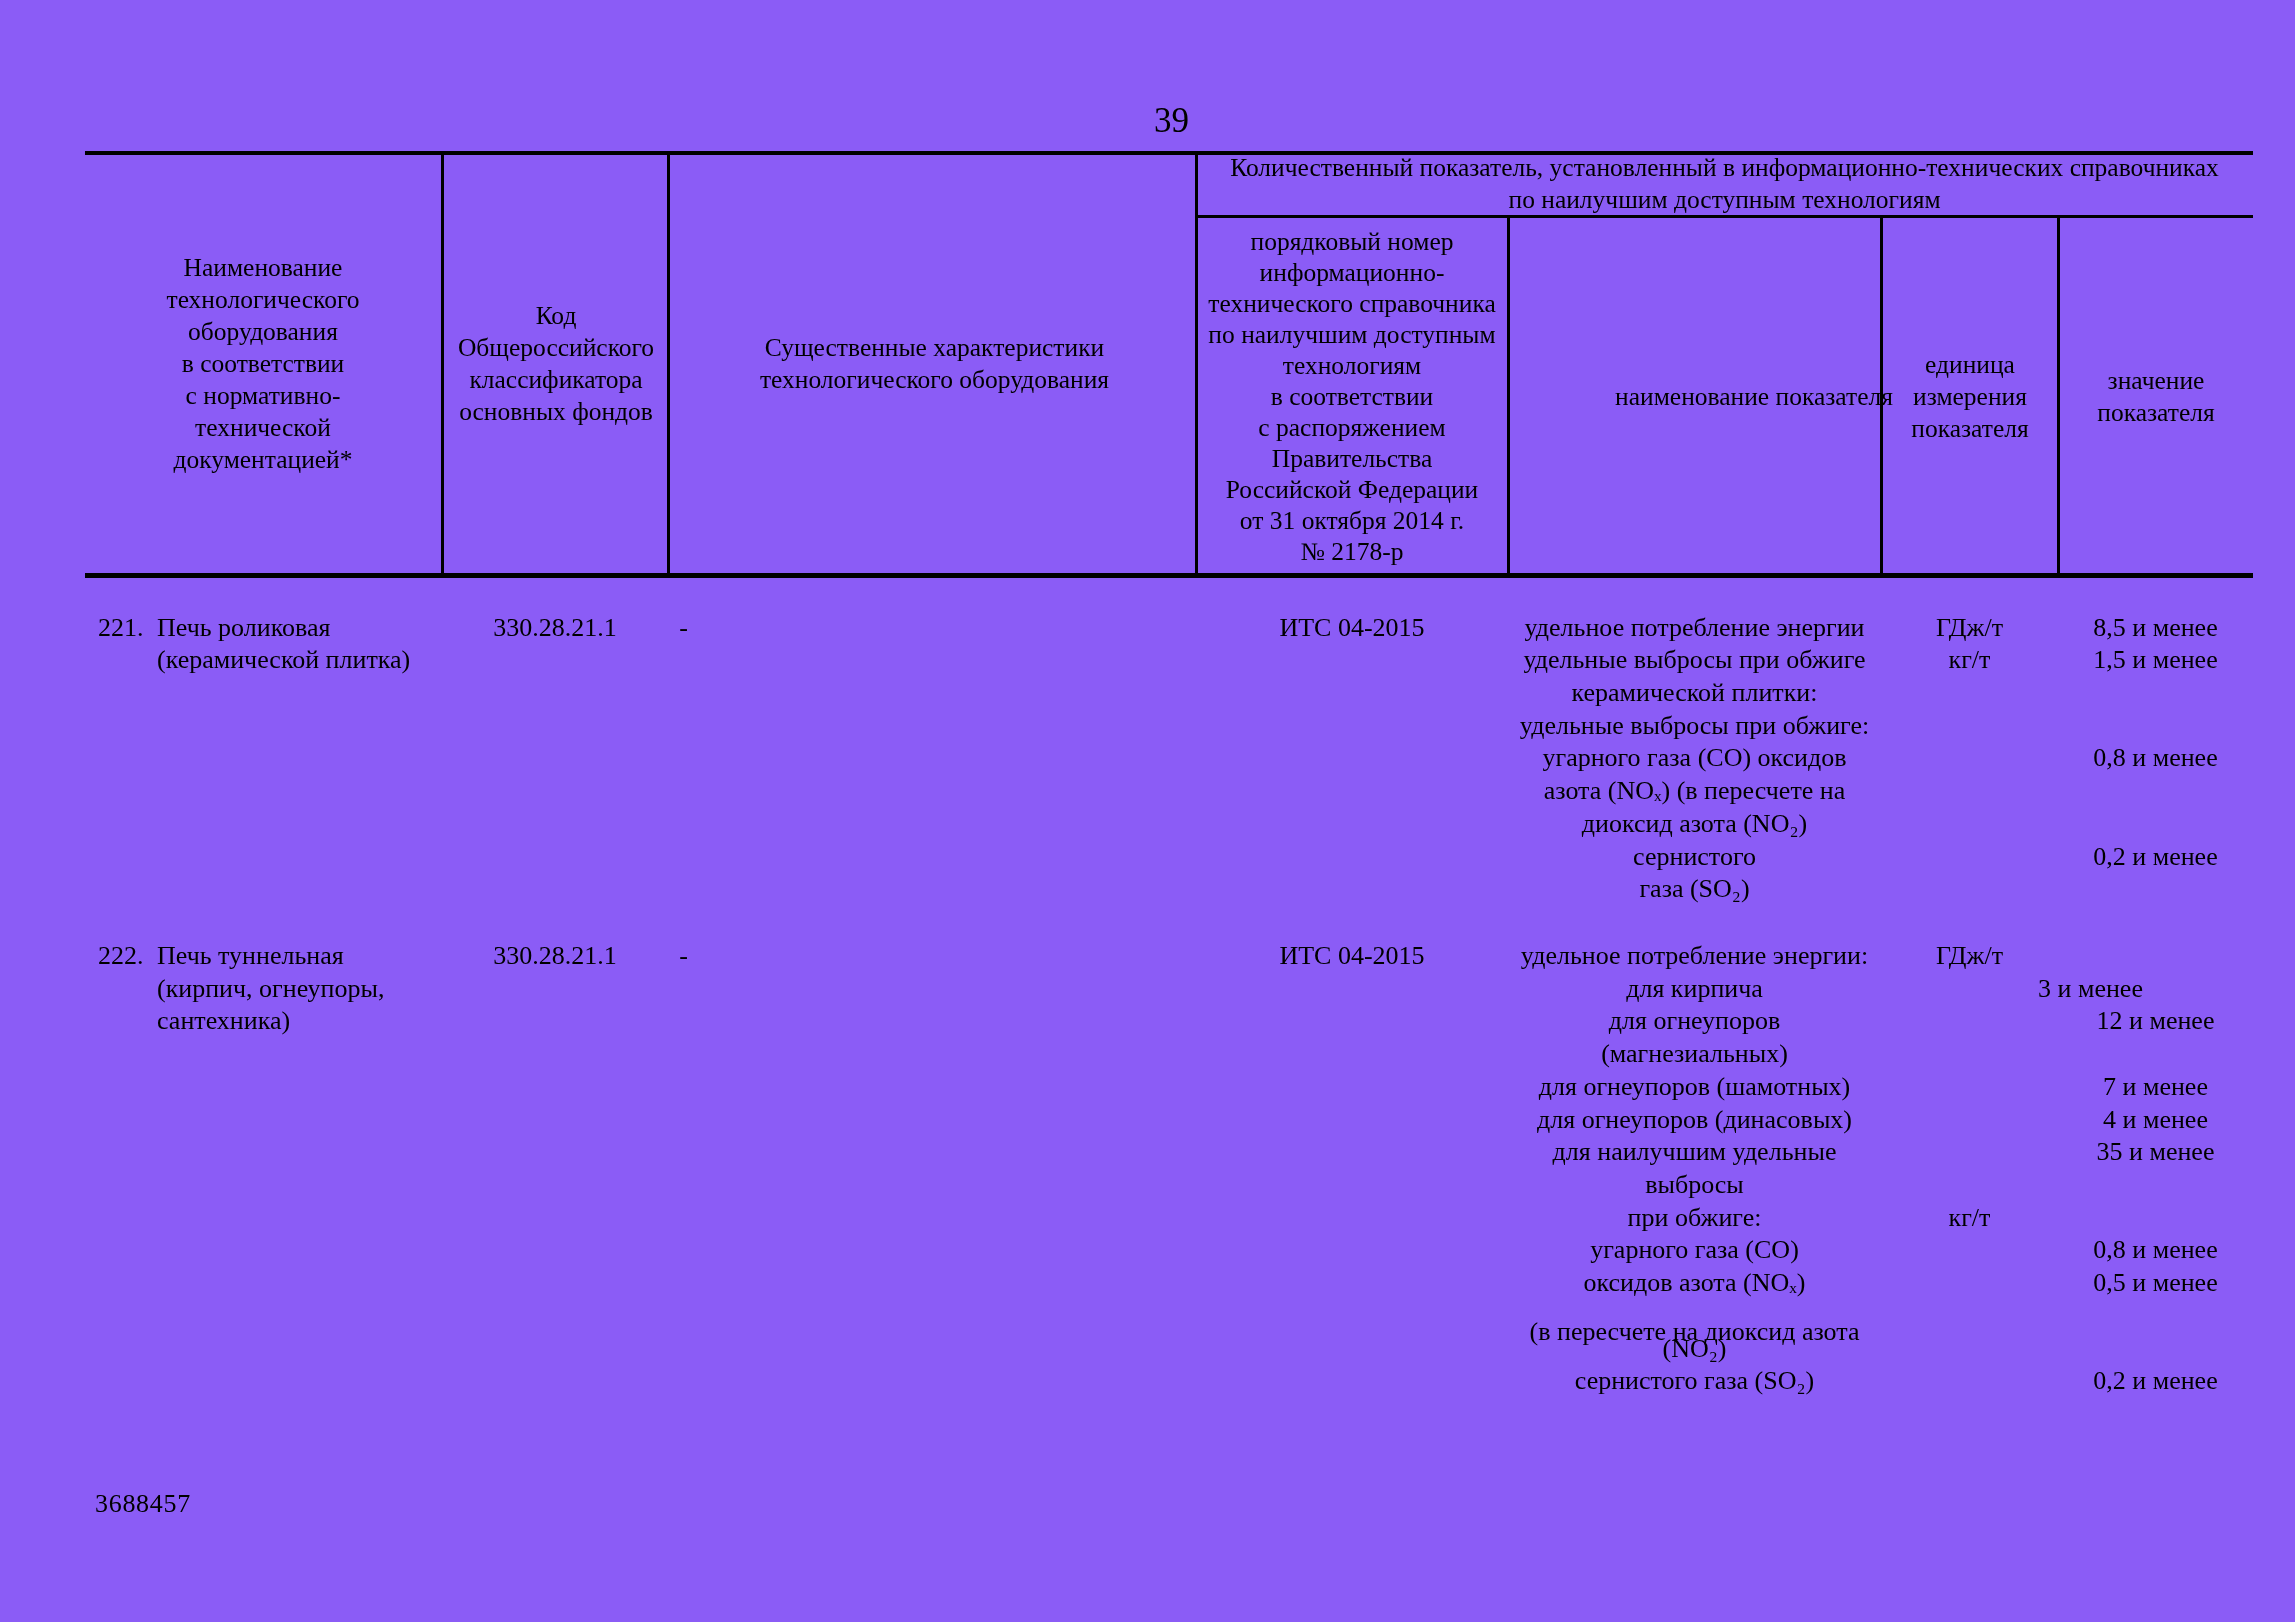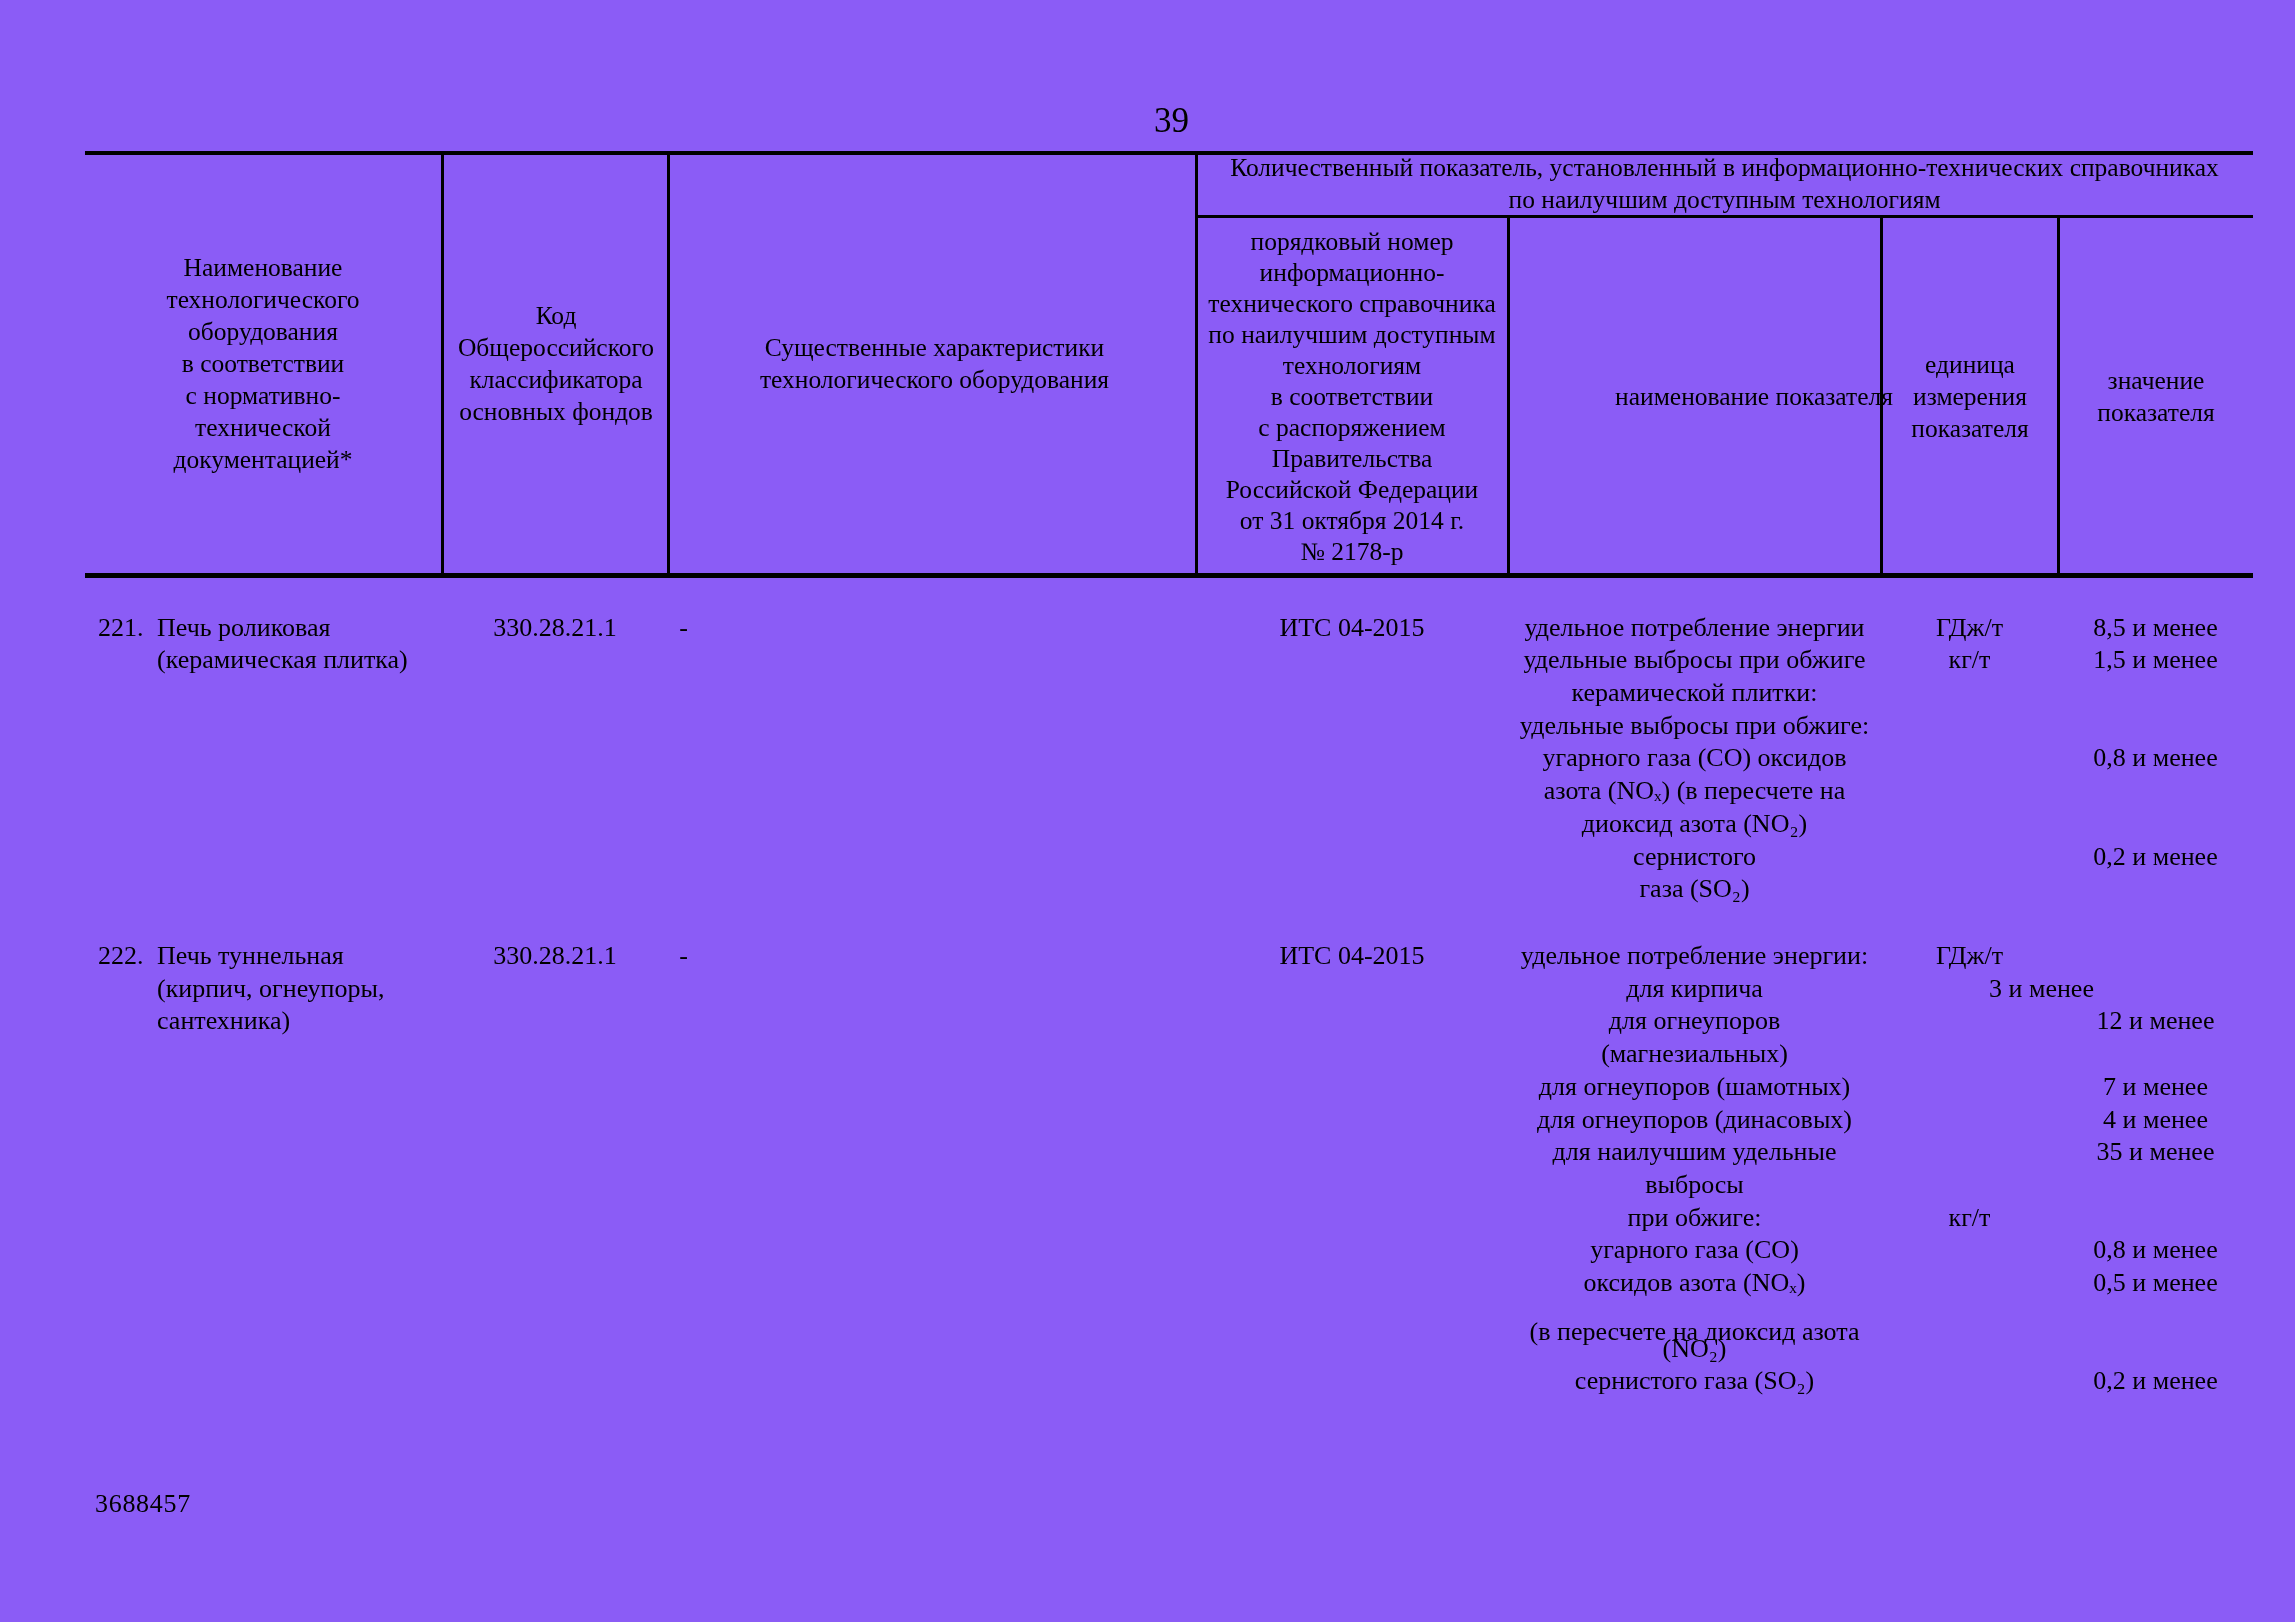--- a/index.html
+++ b/index.html
@@ -79,21 +79,21 @@
   <div class="hcell" style="left:1883px;top:219px;width:174px;height:355px;">единица
 измерения
 показателя</div>
 
   <div class="hcell" style="left:2059px;top:219px;width:194px;height:355px;">значение
 показателя</div>
 
   <div id="table-body">
       <div class="bl" style="left: 98px; width: 65px; top: 611px; text-align: left;">221.</div>
       <div class="bl" style="left: 157px; width: 294px; top: 611px; text-align: left;">Печь роликовая</div>
-      <div class="bl" style="left: 157px; width: 294px; top: 643px; text-align: left;">(керамическая плитка)</div>
+      <div class="bl" style="left: 157px; width: 294px; top: 643px; text-align: left;">(керамической плитка)</div>
       <div class="bl" style="left: 442px; width: 226px; top: 611px; text-align: center;">330.28.21.1</div>
       <div class="bl" style="left: 669px; width: 29px; top: 611px; text-align: center;">-</div>
       <div class="bl" style="left: 1196px; width: 312px; top: 611px; text-align: center;">ИТС 04-2015</div>
       <div class="bl" style="left: 1508px; width: 373px; top: 611px; text-align: center;">удельное потребление энергии</div>
       <div class="bl" style="left: 1881px; width: 177px; top: 611px; text-align: center;">ГДж/т</div>
       <div class="bl" style="left: 2058px; width: 195px; top: 611px; text-align: center;">8,5 и менее</div>
       <div class="bl" style="left: 1508px; width: 373px; top: 643px; text-align: center;">удельные выбросы при обжиге</div>
       <div class="bl" style="left: 1881px; width: 177px; top: 643px; text-align: center;">кг/т</div>
       <div class="bl" style="left: 2058px; width: 195px; top: 643px; text-align: center;">1,5 и менее</div>
       <div class="bl" style="left: 1508px; width: 373px; top: 676px; text-align: center;">керамической плитки:</div>
@@ -108,21 +108,21 @@
       <div class="bl" style="left: 98px; width: 65px; top: 939px; text-align: left;">222.</div>
       <div class="bl" style="left: 157px; width: 294px; top: 939px; text-align: left;">Печь туннельная</div>
       <div class="bl" style="left: 157px; width: 294px; top: 972px; text-align: left;">(кирпич, огнеупоры,</div>
       <div class="bl" style="left: 157px; width: 294px; top: 1004px; text-align: left;">сантехника)</div>
       <div class="bl" style="left: 442px; width: 226px; top: 939px; text-align: center;">330.28.21.1</div>
       <div class="bl" style="left: 669px; width: 29px; top: 939px; text-align: center;">-</div>
       <div class="bl" style="left: 1196px; width: 312px; top: 939px; text-align: center;">ИТС 04-2015</div>
       <div class="bl" style="left: 1508px; width: 373px; top: 939px; text-align: center;">удельное потребление энергии:</div>
       <div class="bl" style="left: 1881px; width: 177px; top: 939px; text-align: center;">ГДж/т</div>
       <div class="bl" style="left: 1508px; width: 373px; top: 972px; text-align: center;">для кирпича</div>
-      <div class="bl" style="left: 1944px; width: 195px; top: 972px; text-align: center;">3 и менее</div>
+      <div class="bl" style="left: 1993px; width: 195px; top: 972px; text-align: center;">3 и менее</div>
       <div class="bl" style="left: 1508px; width: 373px; top: 1004px; text-align: center;">для огнеупоров</div>
       <div class="bl" style="left: 2058px; width: 195px; top: 1004px; text-align: center;">12 и менее</div>
       <div class="bl" style="left: 1508px; width: 373px; top: 1037px; text-align: center;">(магнезиальных)</div>
       <div class="bl" style="left: 1508px; width: 373px; top: 1070px; text-align: center;">для огнеупоров (шамотных)</div>
       <div class="bl" style="left: 2058px; width: 195px; top: 1070px; text-align: center;">7 и менее</div>
       <div class="bl" style="left: 1508px; width: 373px; top: 1103px; text-align: center;">для огнеупоров (динасовых)</div>
       <div class="bl" style="left: 2058px; width: 195px; top: 1103px; text-align: center;">4 и менее</div>
       <div class="bl" style="left: 1508px; width: 373px; top: 1135px; text-align: center;">для наилучшим удельные</div>
       <div class="bl" style="left: 2058px; width: 195px; top: 1135px; text-align: center;">35 и менее</div>
       <div class="bl" style="left: 1508px; width: 373px; top: 1168px; text-align: center;">выбросы</div>

